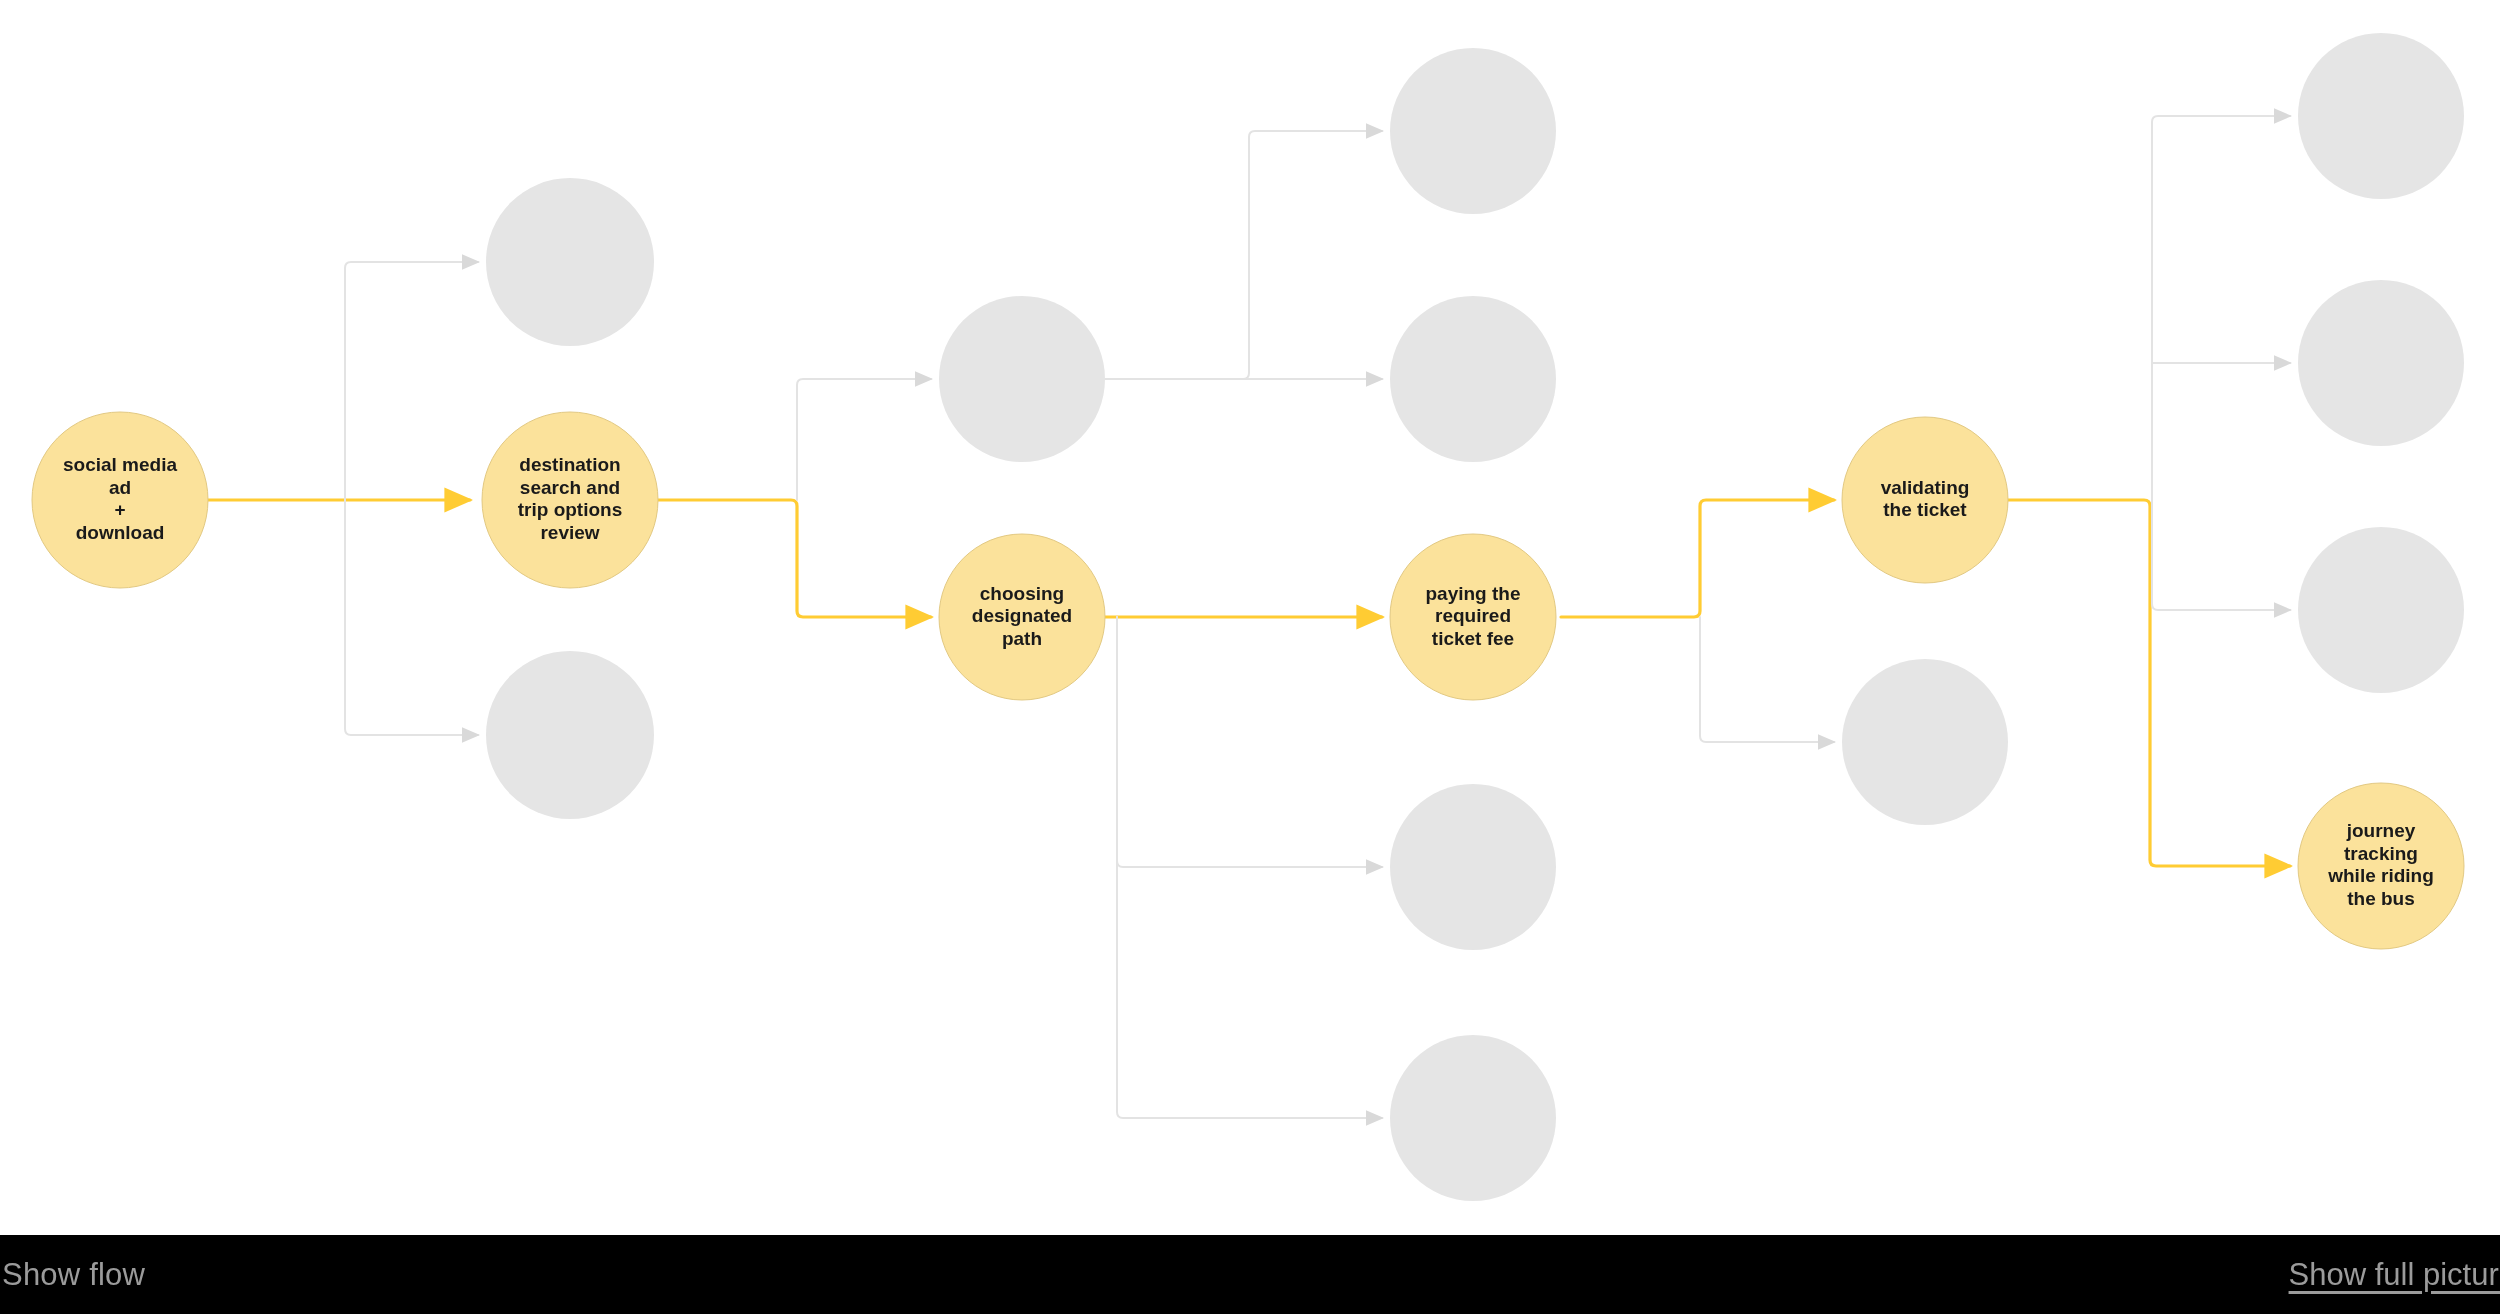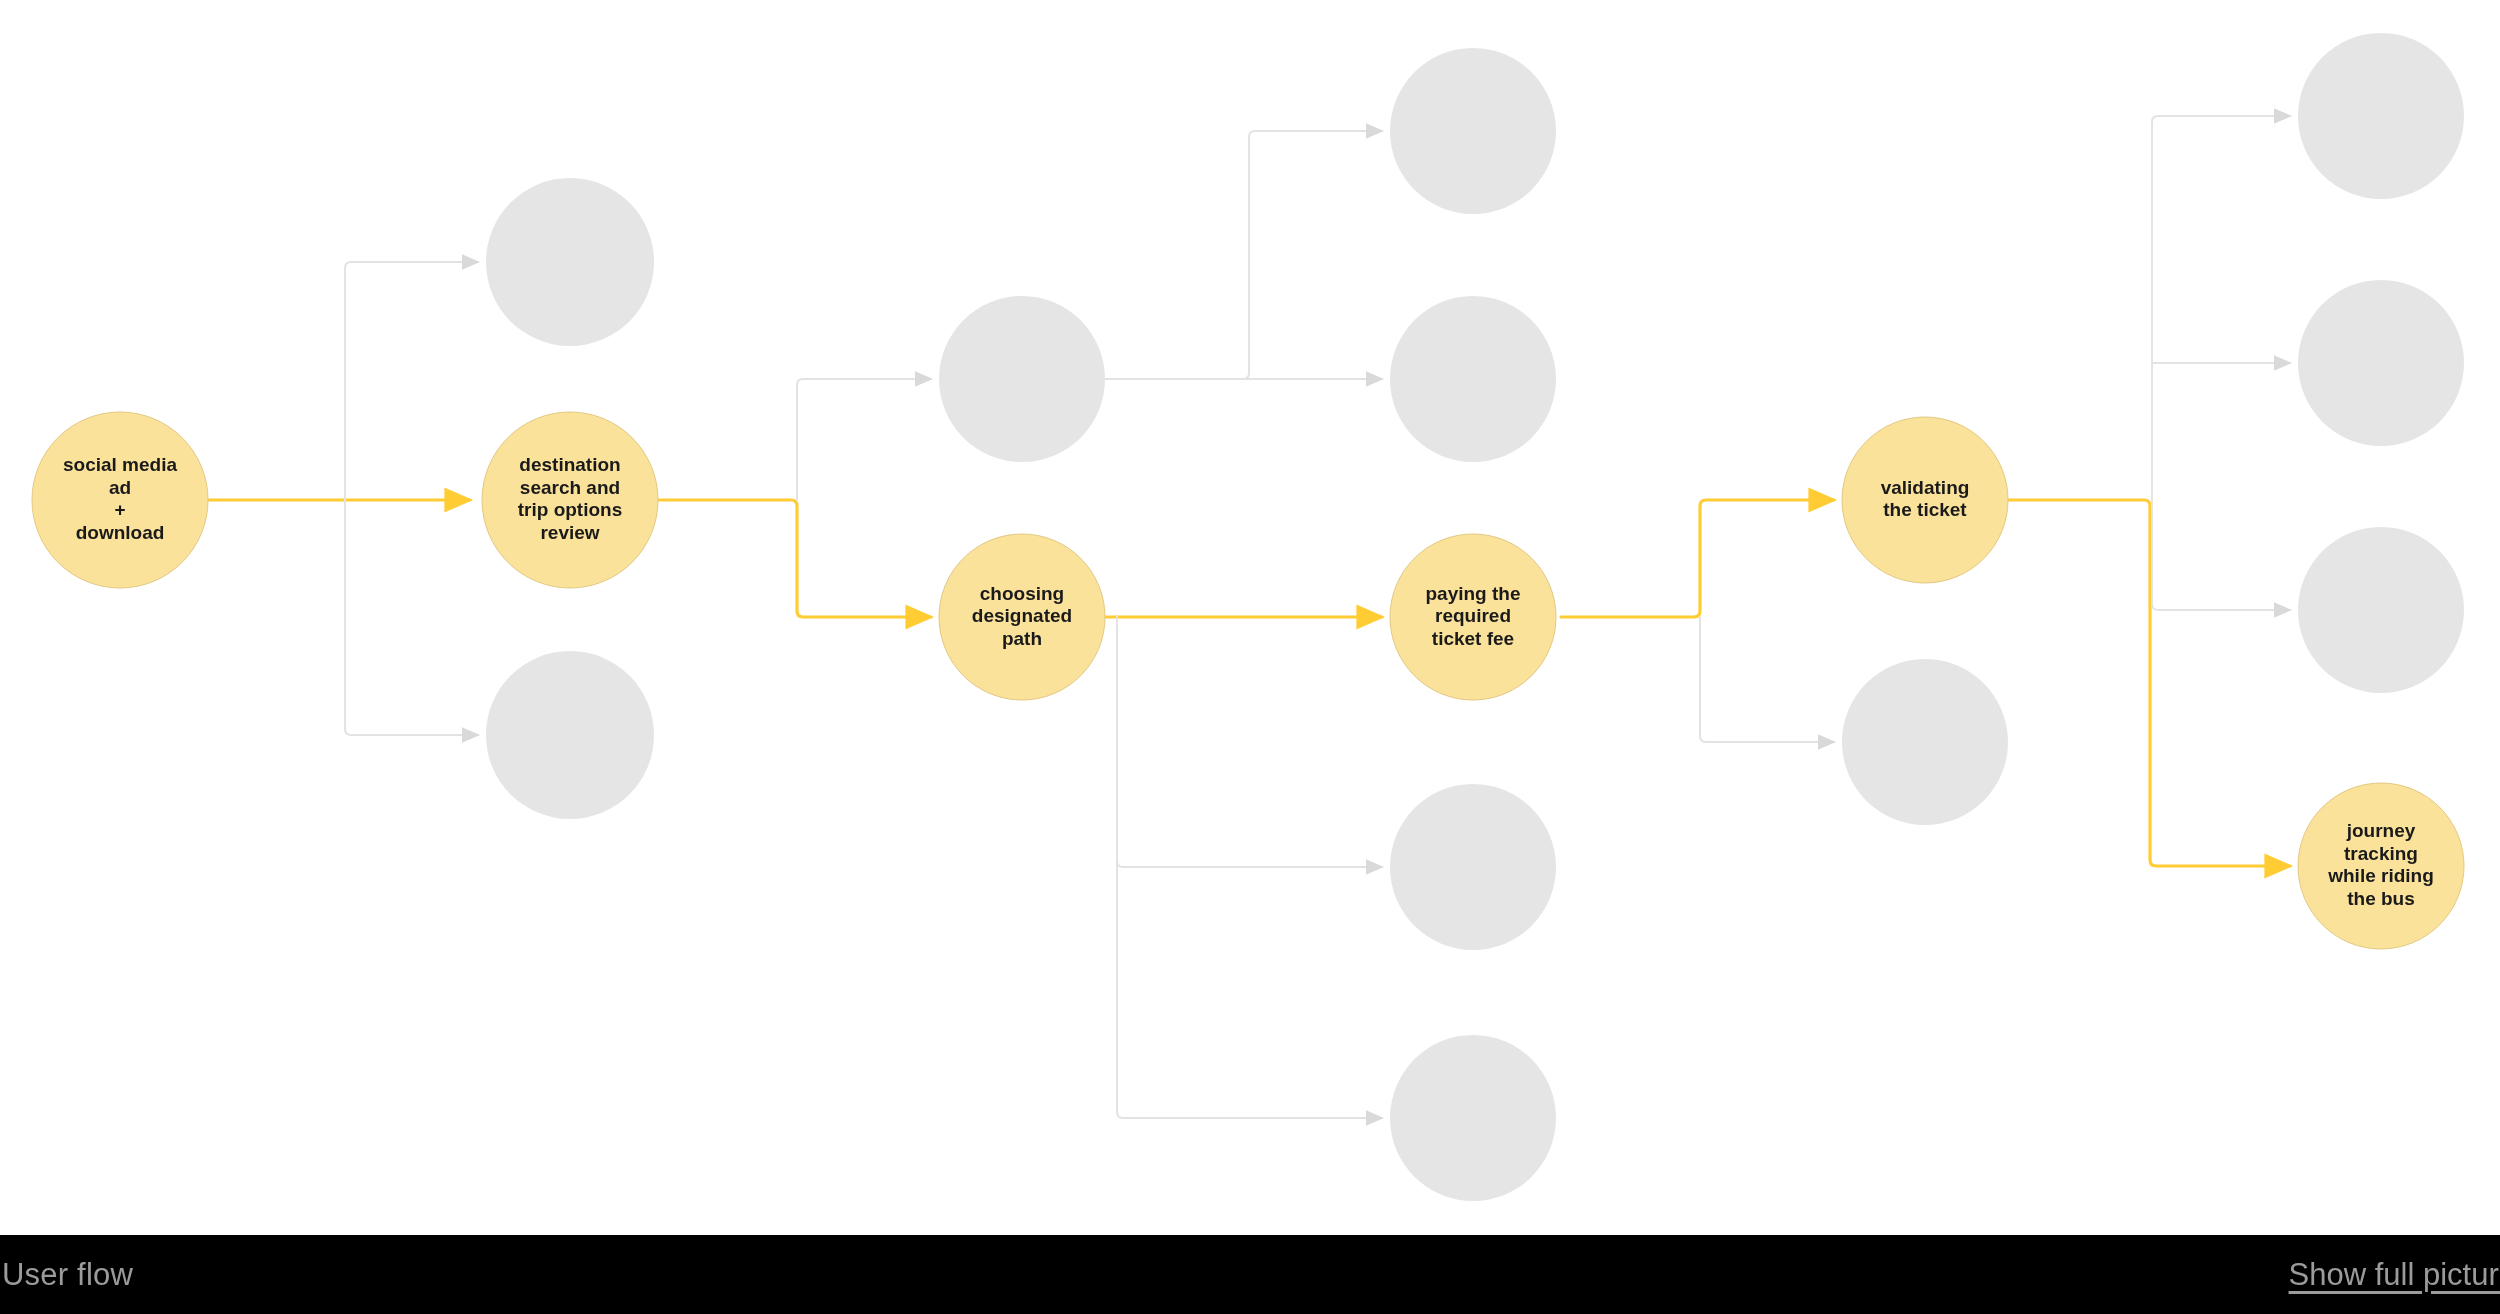--- a/index.html
+++ b/index.html
@@ -169,17 +169,17 @@
         <g>
           <circle cx="2381" cy="363" r="83" fill="#e5e5e5"></circle>
         </g>
         <g>
           <circle cx="2381" cy="610" r="83" fill="#e5e5e5"></circle>
         </g>
       </g>
   </svg>
 
   <div class="bottom-bar">
-    <span class="bar-title">User flow</span>
+    <span class="bar-title">Show flow</span>
     <span class="bar-link">Show full picture</span>
   </div>
 
 </div>
 
 </body></html>

